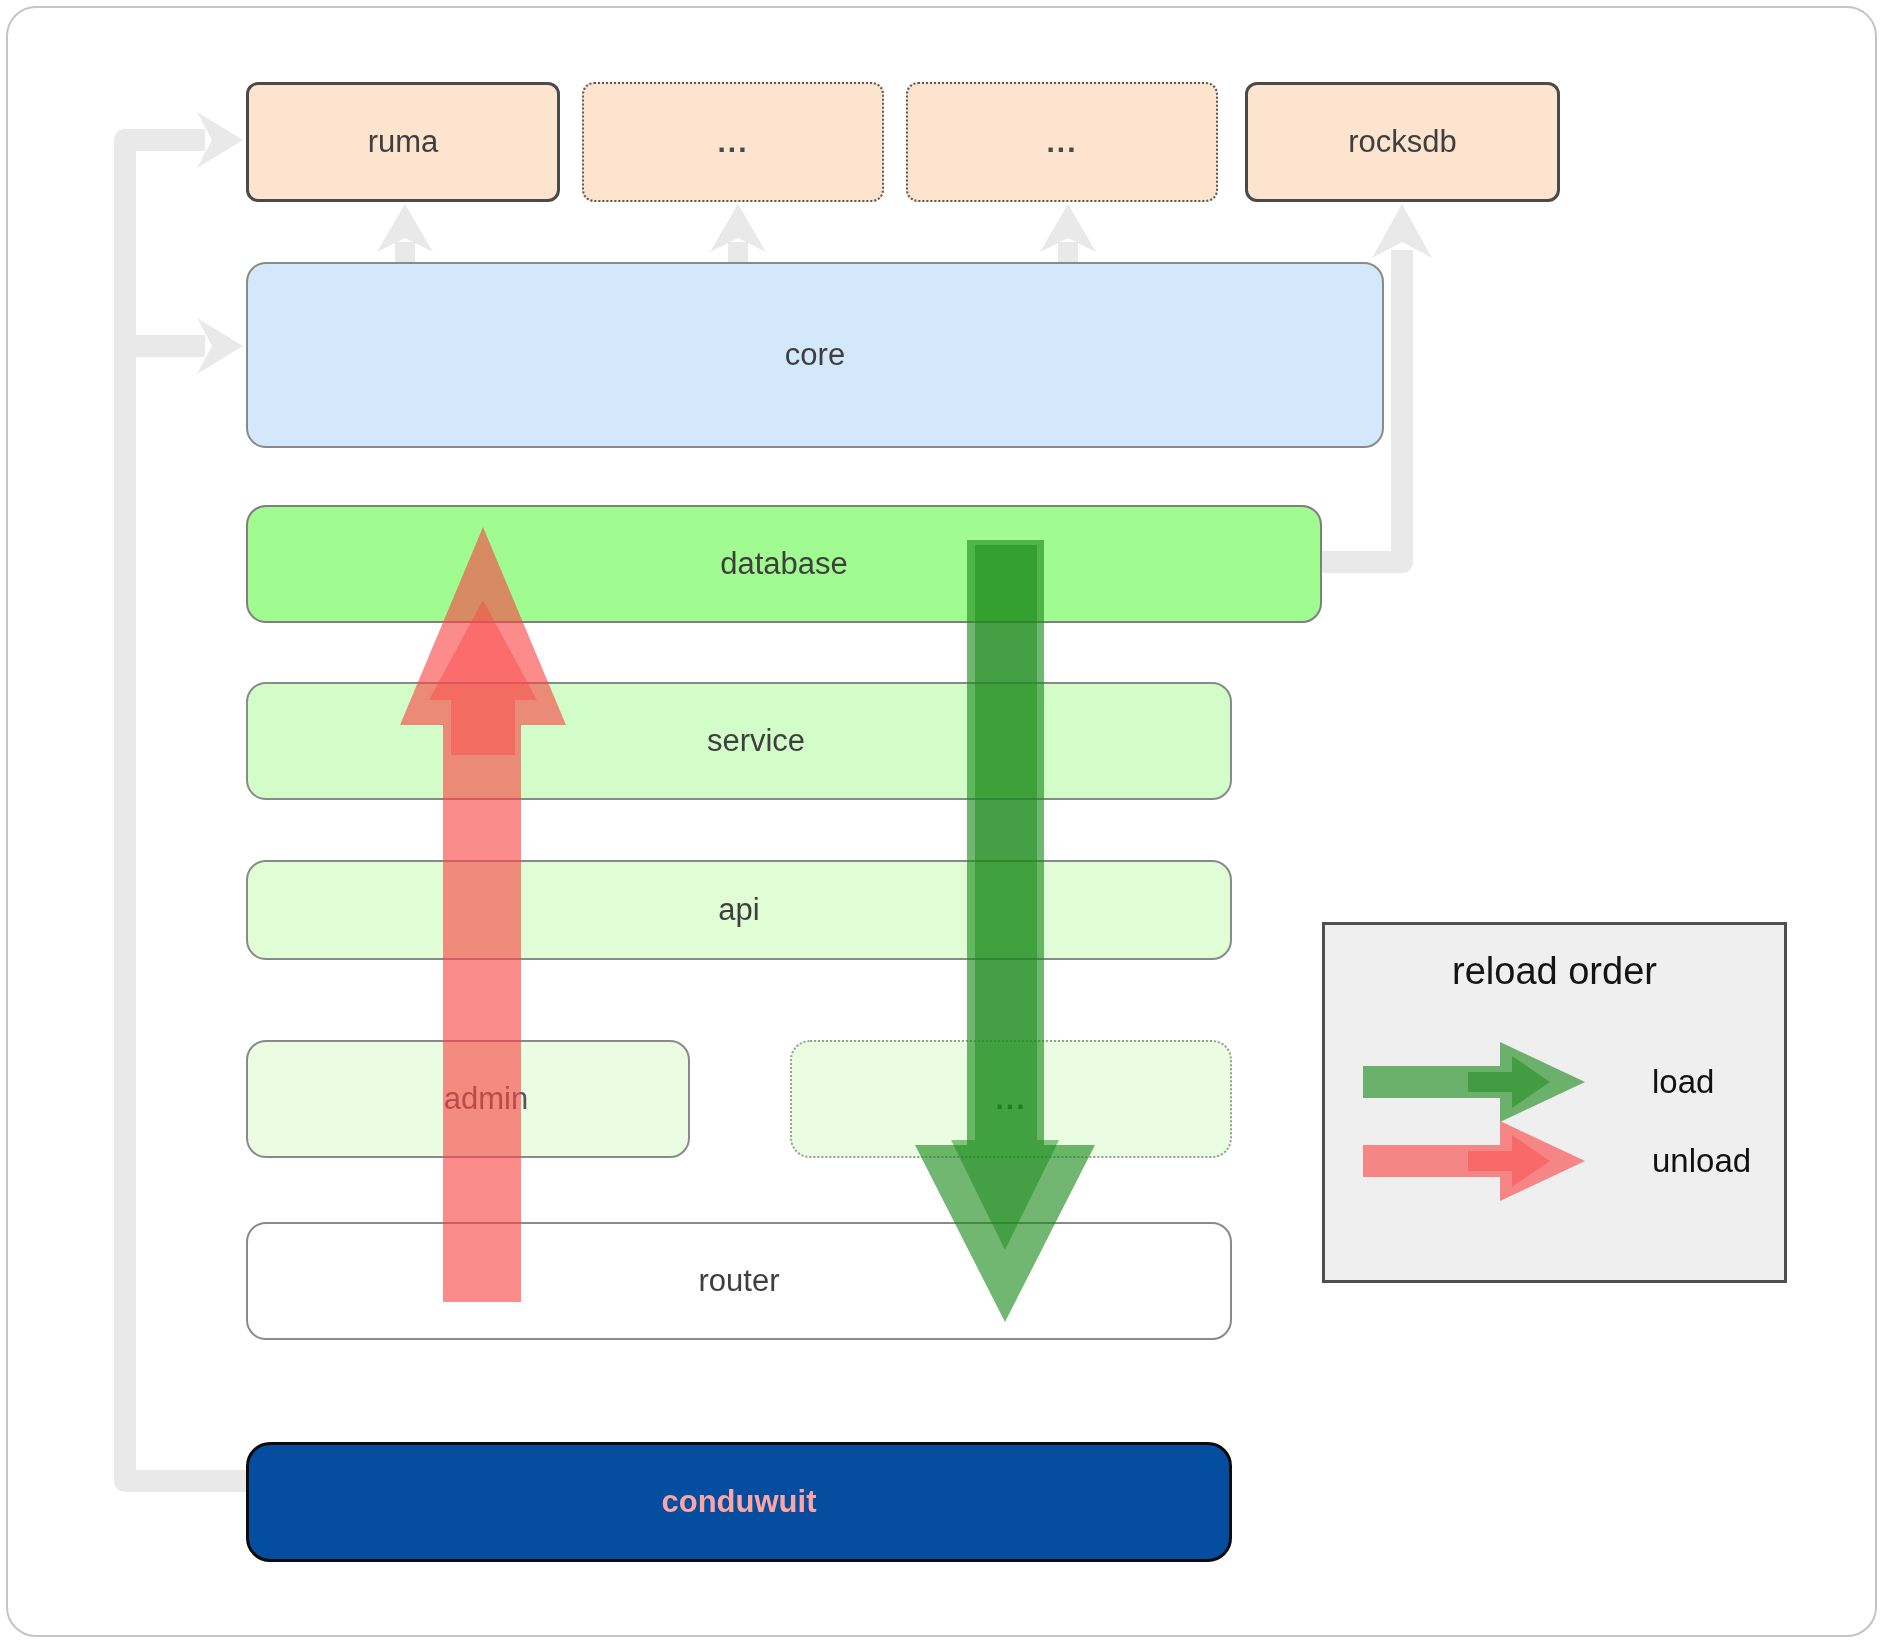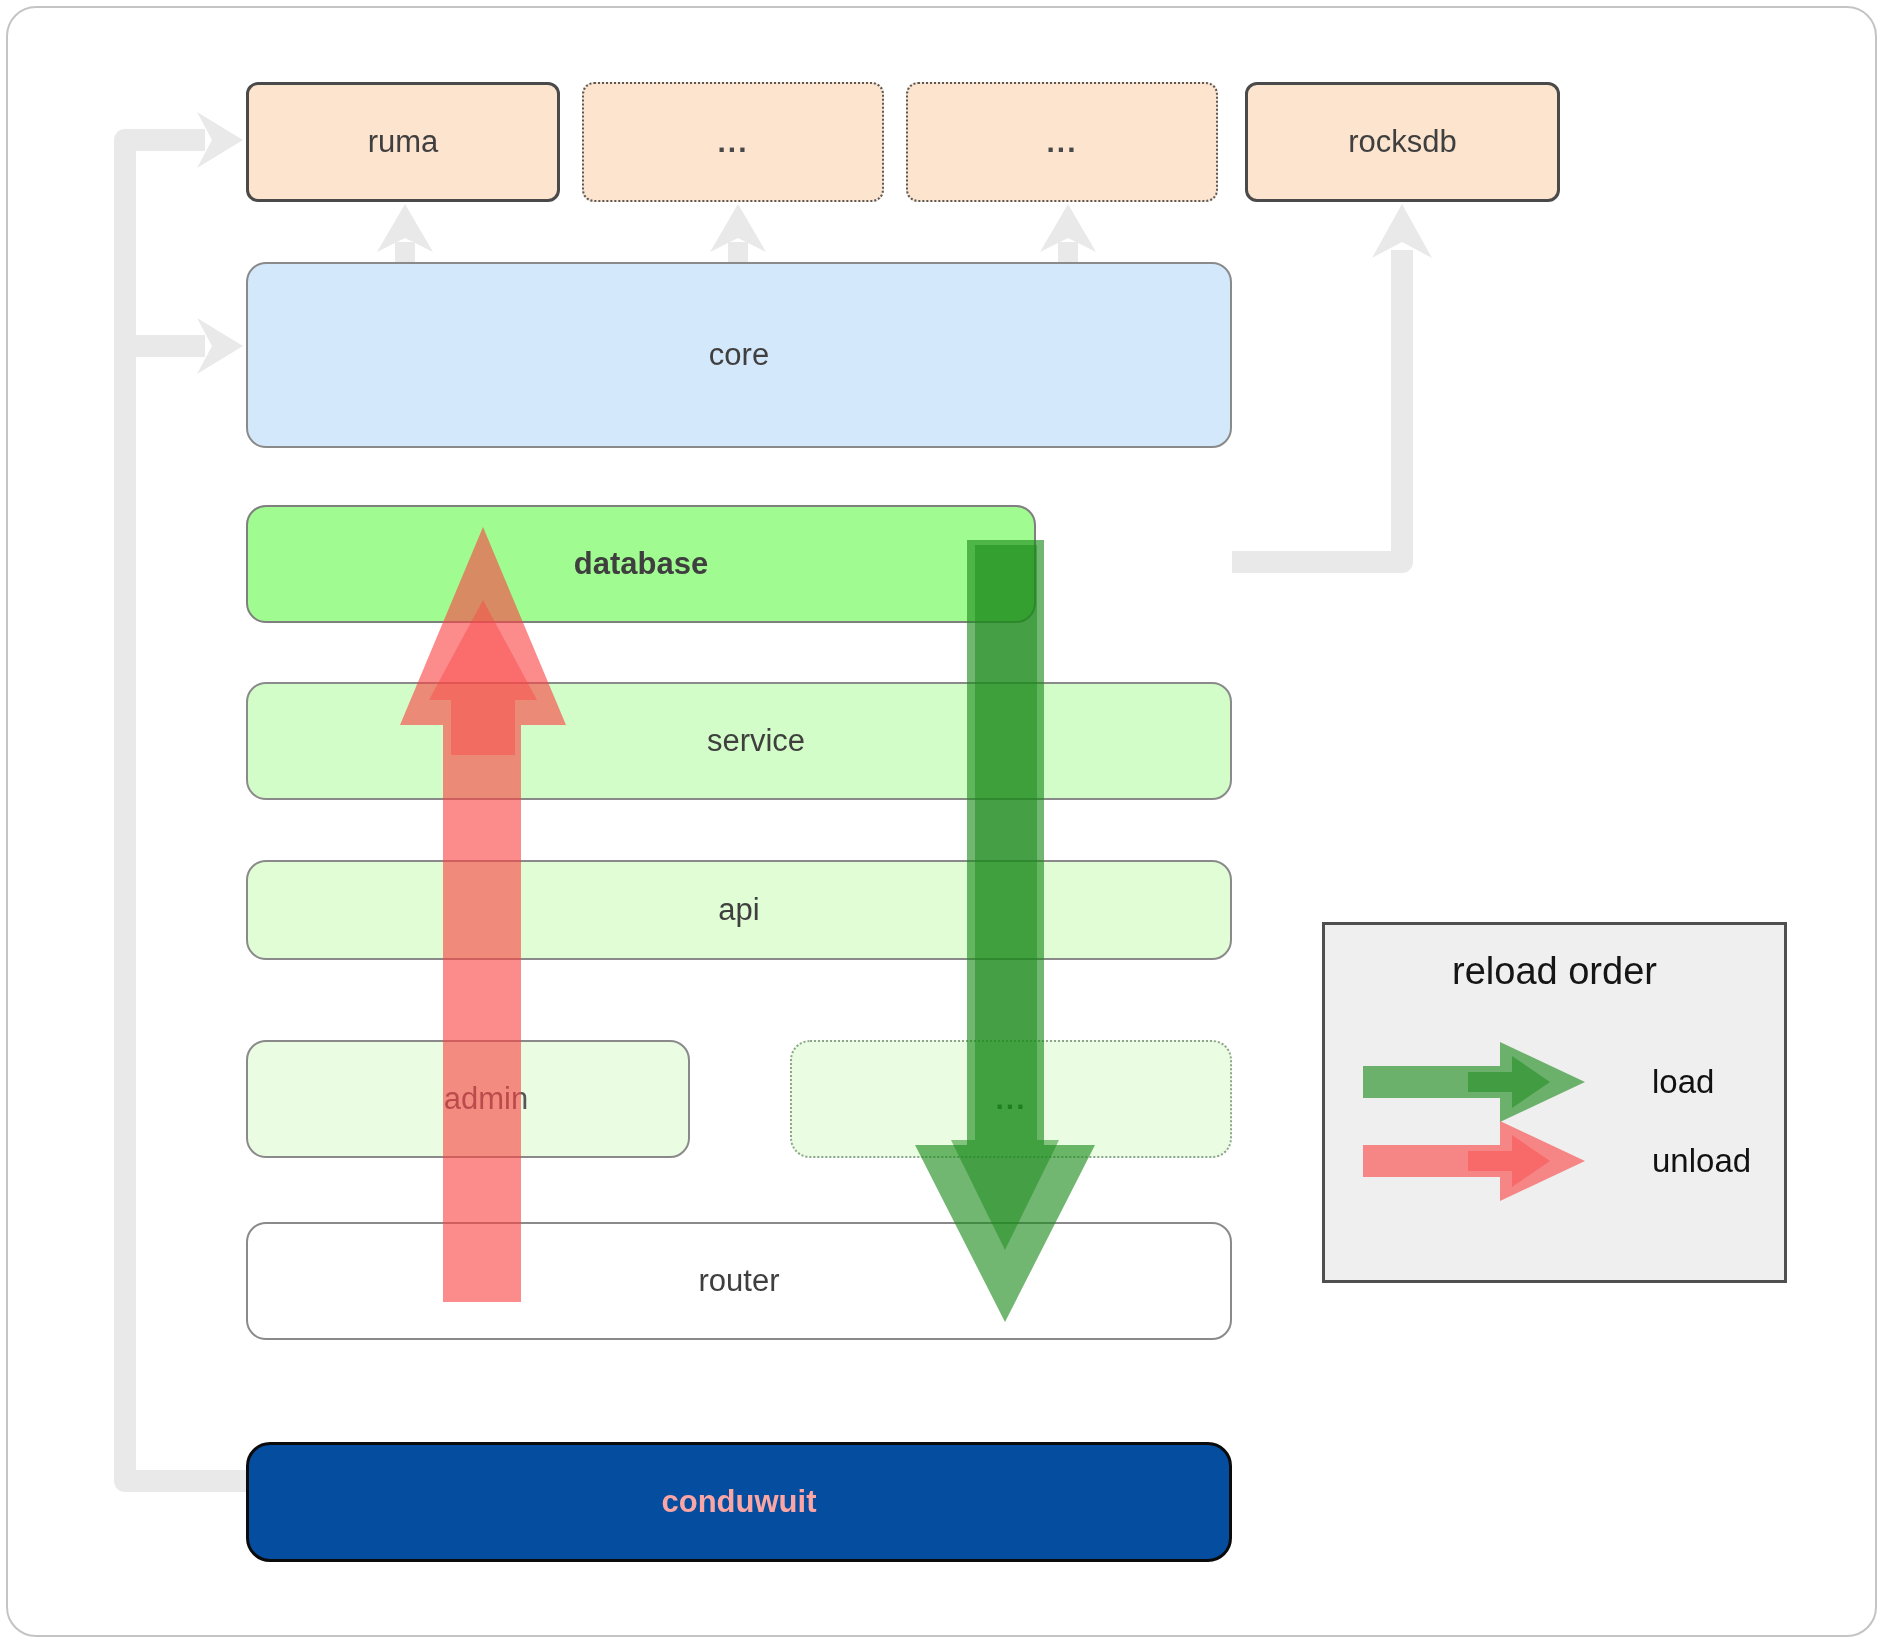--- a/index.html
+++ b/index.html
@@ -75,24 +75,24 @@
   <div class="box toprow dotted-dark" style="left:582px;top:82px;width:302px;height:120px;">
     <span class="dots">...</span>
   </div>
   <div class="box toprow dotted-dark" style="left:906px;top:82px;width:312px;height:120px;">
     <span class="dots">...</span>
   </div>
   <div class="box toprow solid-dark" style="left:1245px;top:82px;width:315px;height:120px;">
     <span>rocksdb</span>
   </div>
 
-  <div class="box b-core" style="left:246px;top:262px;width:986px;height:186px;">
+  <div class="box b-core" style="left:246px;top:262px;width:1138px;height:186px;">
     <span>core</span>
   </div>
-  <div class="box b-database" style="left:246px;top:505px;width:790px;height:118px;font-weight:bold;">
+  <div class="box b-database" style="left:246px;top:505px;width:1076px;height:118px;">
     <span>database</span>
   </div>
   <div class="box b-service" style="left:246px;top:682px;width:986px;height:118px;">
     <span>service</span>
   </div>
   <div class="box b-api" style="left:246px;top:860px;width:986px;height:100px;">
     <span>api</span>
   </div>
   <div class="box b-admin" style="left:246px;top:1040px;width:444px;height:118px;padding-left:36px;">
     <span>admin</span>

